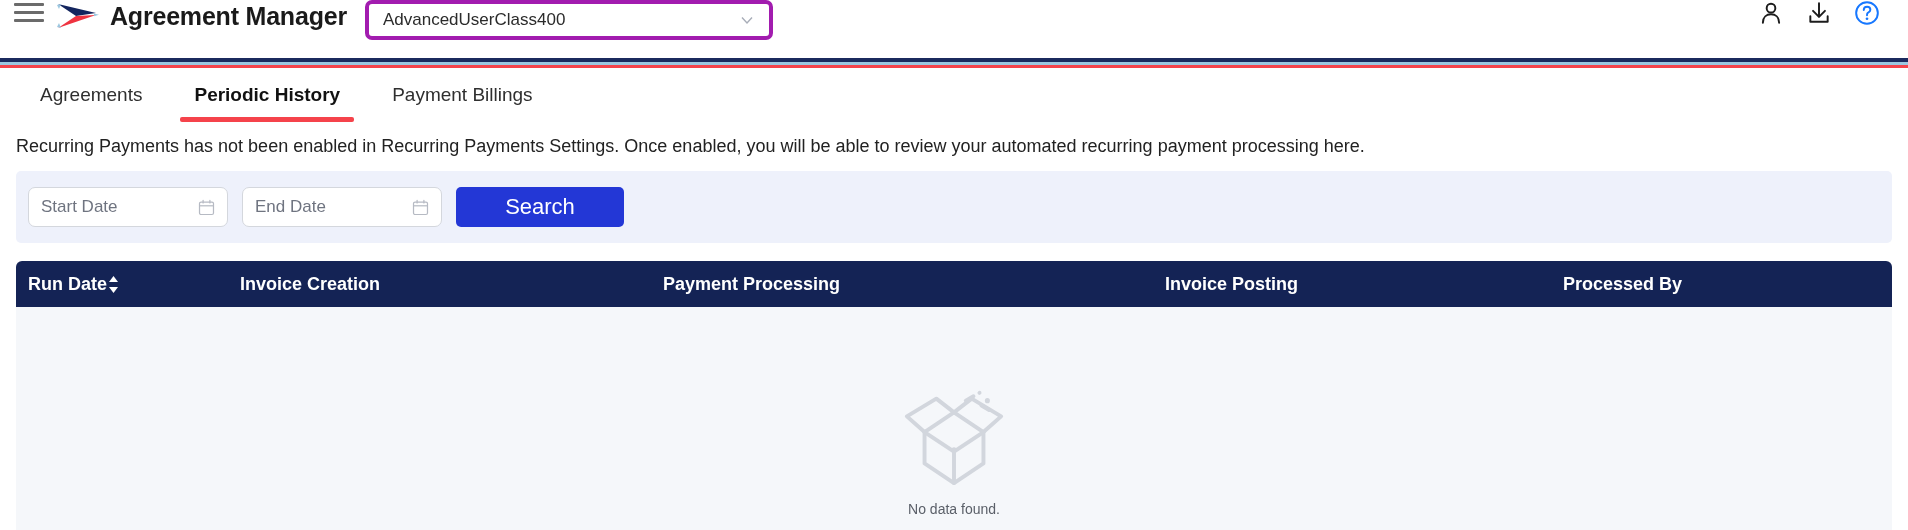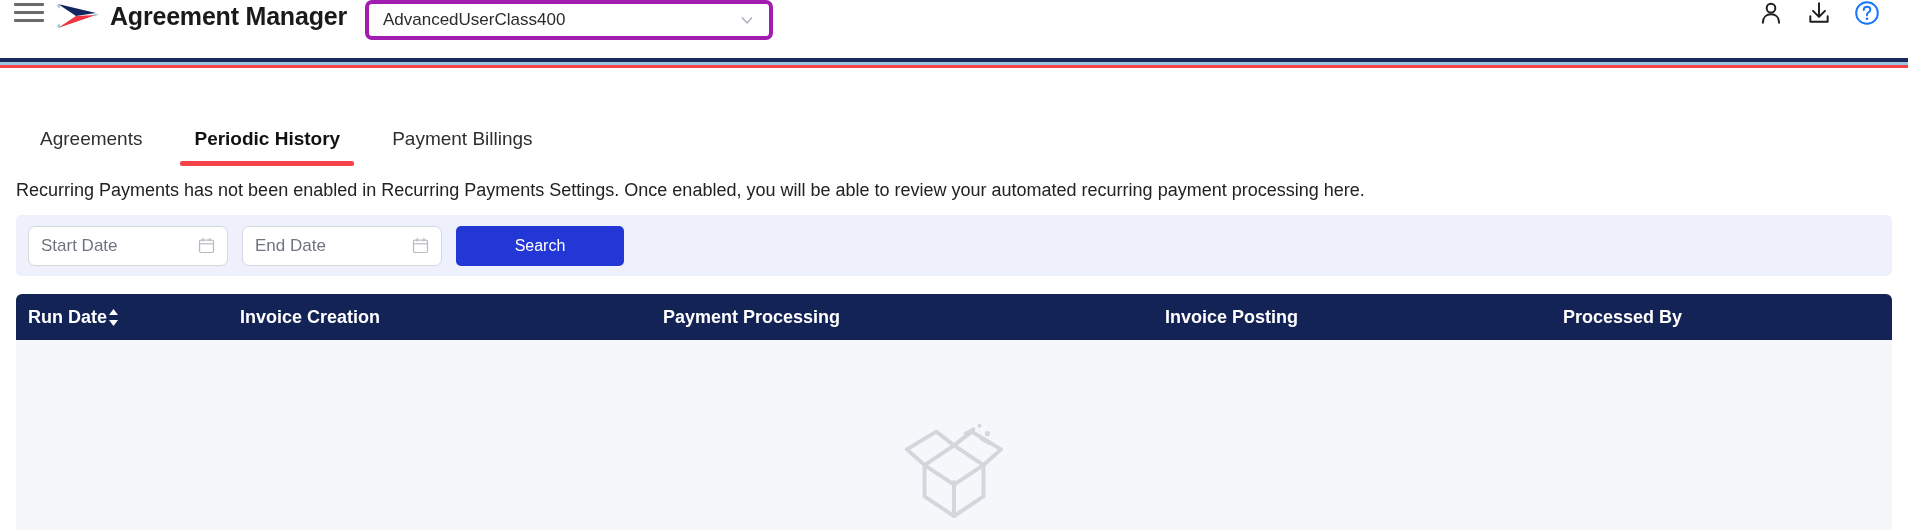--- a/index.html
+++ b/index.html
@@ -79,21 +79,20 @@
   .stripe-blue { height: 3px; background: #9cc7e0; }
   .stripe-red  { height: 3px; background: #f5434b; }
 
   
   .tabbar {
     height: 54px;
     display: flex;
     align-items: stretch;
     padding-left: 14px;
     background: #ffffff;
-    margin-top: 44px;
   }
   .tab {
     position: relative;
     display: flex; align-items: center; justify-content: center;
     padding: 0 26px;
     font-size: 19px;
     color: #2f2f2f;
     cursor: pointer;
     white-space: nowrap;
   }
@@ -113,21 +112,21 @@
     font-size: 18px;
     color: #222222;
     white-space: nowrap;
   }
 
   
   .filterbar {
     margin: 2px 16px 0 16px;
     background: #eef1fb;
     border-radius: 5px;
-    height: 61px;
+    height: 72px;
     display: flex; align-items: center;
     padding: 0 12px;
     gap: 14px;
   }
   .date-field {
     position: relative;
     width: 200px; height: 40px;
     background: #ffffff;
     border: 1px solid #d4d7dd;
     border-radius: 7px;
@@ -139,21 +138,21 @@
     font-size: 17px; color: #6f7480;
     flex: 1; white-space: nowrap;
   }
   .cal-icon { width: 17px; height: 17px; flex: none; }
   .search-btn {
     width: 168px; height: 40px;
     background: #2337d6;
     color: #ffffff;
     border: none;
     border-radius: 5px;
-    font-size: 16px;
+    font-size: 22px;
     font-family: "Liberation Sans", sans-serif;
     cursor: pointer;
   }
 
   
   .table-wrap {
     margin: 18px 16px 0 16px;
   }
   .thead {
     background: #142355;

